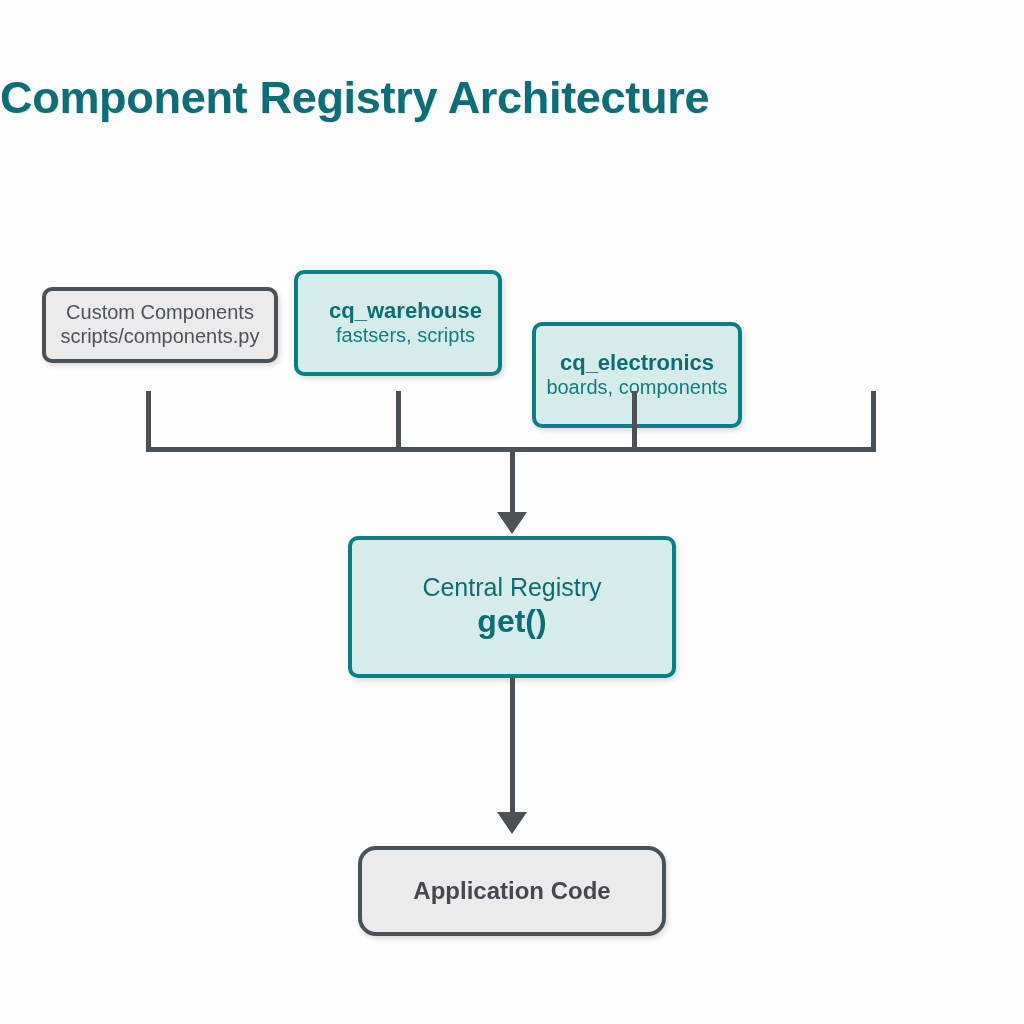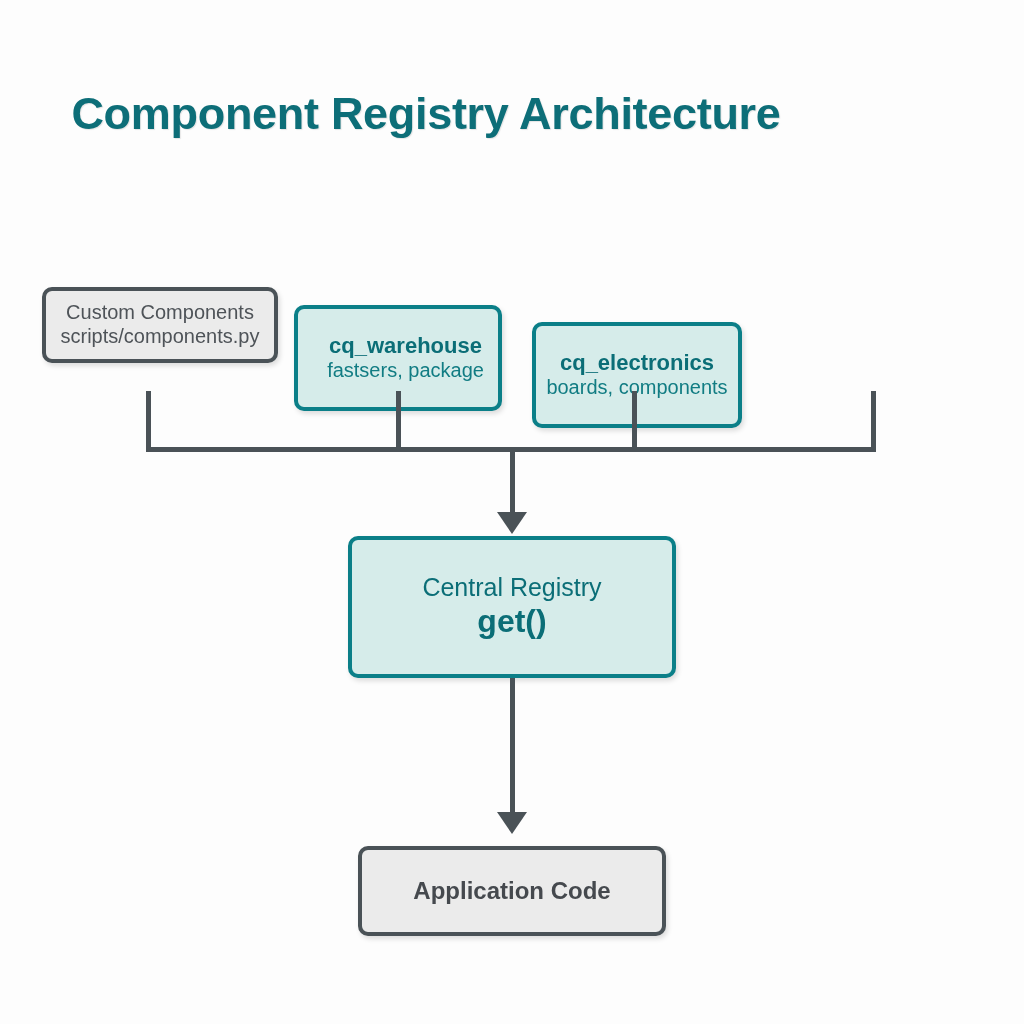--- a/index.html
+++ b/index.html
@@ -16,23 +16,22 @@
     width: 1024px;
     height: 1024px;
     background: #fdfdfd;
     overflow: hidden;
   }
 
   
   #diagram-title {
     position: absolute;
     left: 0;
-    top: 88px;
+    top: 72px;
     width: 852px;
-    text-align: center;
     font-size: 45px;
     font-weight: bold;
     color: #0d6e78;
     letter-spacing: -0.3px;
     text-shadow: 1px 1px 1px rgba(0,0,0,0.10);
     white-space: nowrap;
   }
 
   
   .node {
@@ -104,25 +103,25 @@
     font-weight: normal;
   }
   .node.teal.big .line2 {
     font-size: 32px;
     font-weight: bold;
     color: #0b6e77;
   }
 
   
   #node-custom-components { left: 42px;  top: 287px; width: 236px; height: 76px; }
-  #node-cq-warehouse      { left: 294px; top: 305px; width: 208px; height: 106px; padding-left: 15px; }
+  #node-cq-warehouse      { left: 294px; top: 270px; width: 208px; height: 106px; padding-left: 15px; }
   #node-cq-electronics    { left: 532px; top: 287px; width: 210px; height: 106px; margin-top: 35px; }
   #node-partcad           { left: 768px; top: 287px; width: 210px; height: 106px; }
   #node-central-registry  { left: 348px; top: 536px; width: 328px; height: 142px; }
-  #node-application-code  { left: 358px; top: 846px; width: 308px; height: 90px; }
+  #node-application-code  { left: 358px; top: 846px; width: 308px; height: 90px; border-radius: 18px; }
 
   
   .conn {
     position: absolute;
     background: #4a5257;
   }
   .conn.v { width: 5px; }
   .conn.h { height: 5px; }
 
   
@@ -165,21 +164,21 @@
 
   <div id="diagram-title">Component Registry Architecture</div>
 
   <div class="node gray" id="node-custom-components">
     <div class="line1">Custom Components</div>
     <div class="line2">scripts/components.py</div>
   </div>
 
   <div class="node teal" id="node-cq-warehouse">
     <div class="line1">cq_warehouse</div>
-    <div class="line2">fastsers, package</div>
+    <div class="line2">fastsers, scripts</div>
   </div>
 
   <div class="node teal" id="node-cq-electronics">
     <div class="line1">cq_electronics</div>
     <div class="line2">boards, components</div>
   </div>
 
 
   <div class="conn v" id="stub-custom"></div>
   <div class="conn v" id="stub-warehouse"></div>

